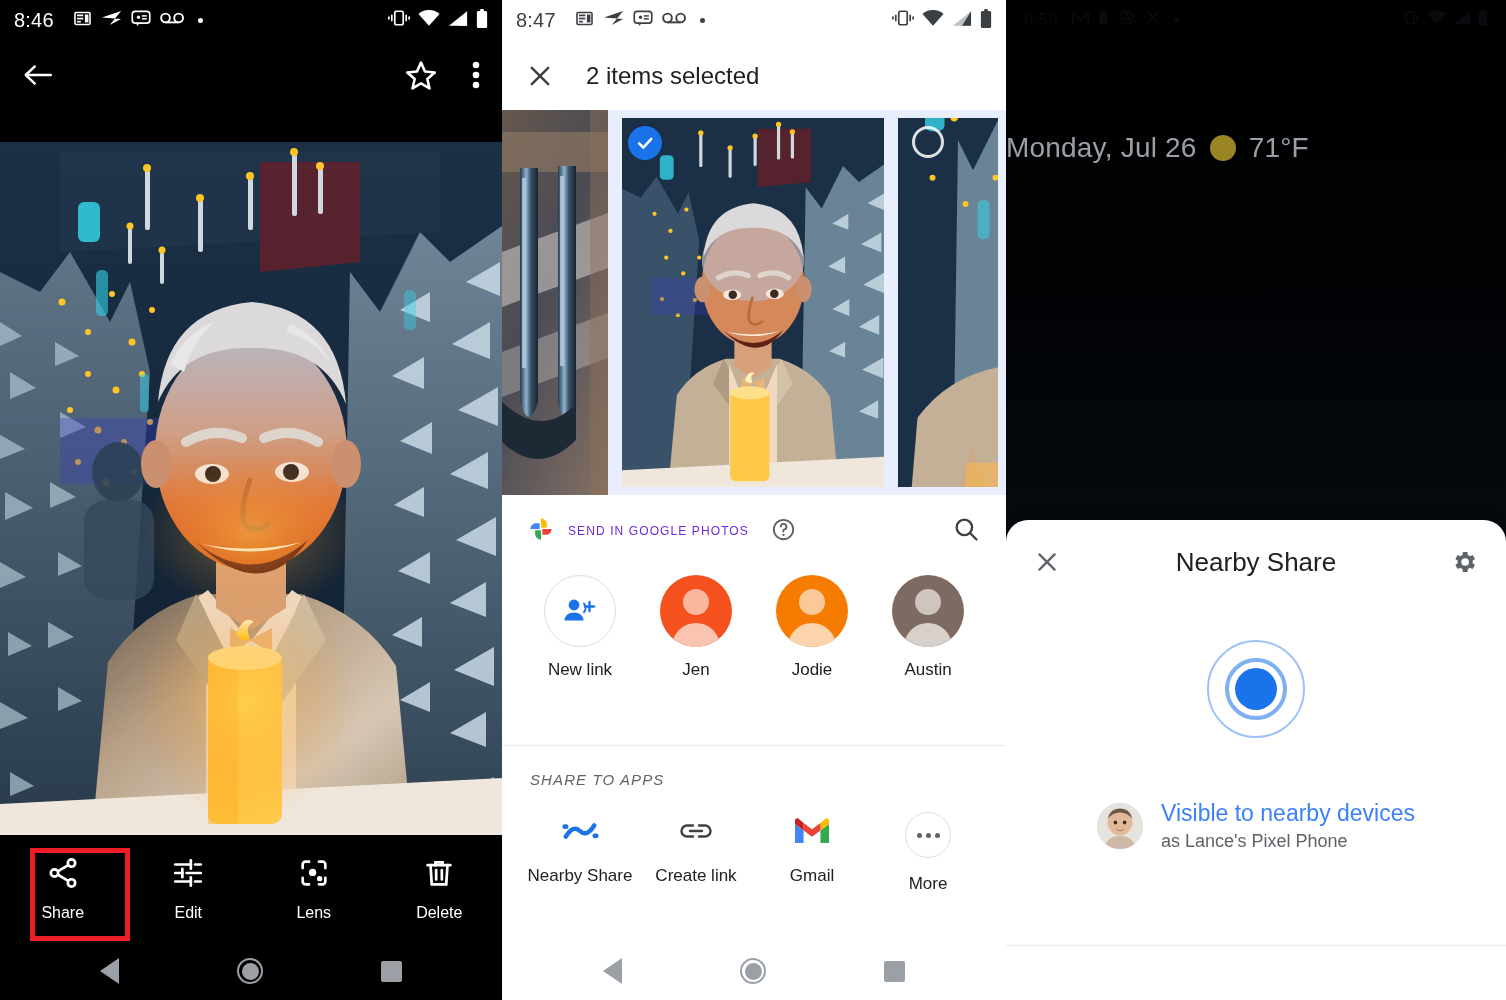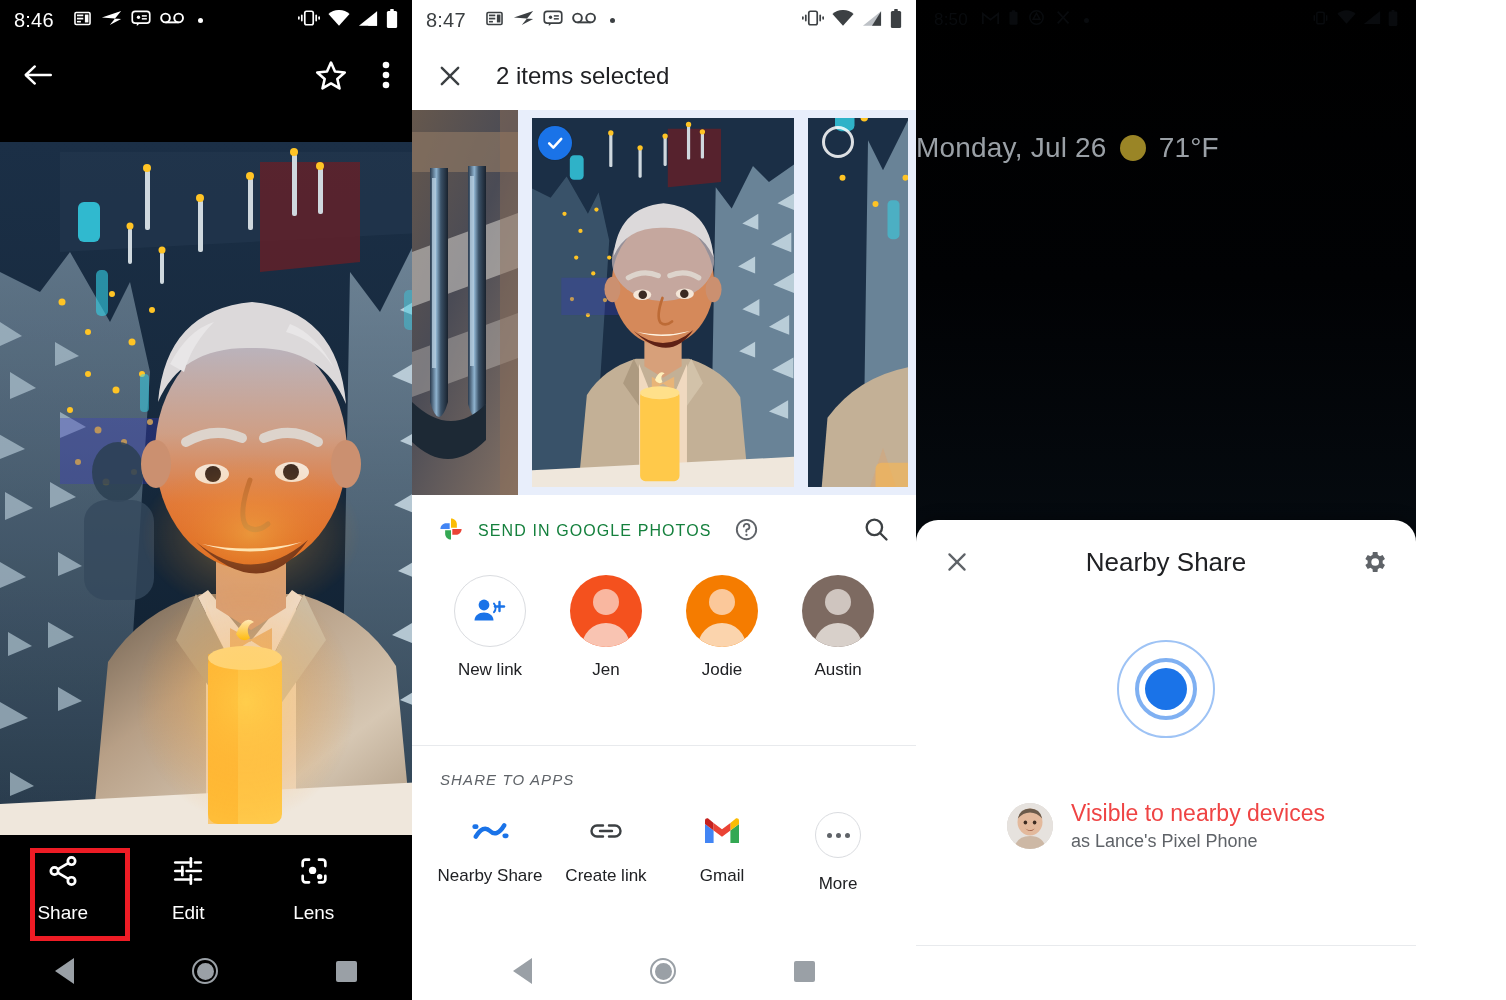--- a/index.html
+++ b/index.html
@@ -5,21 +5,21 @@
   * { box-sizing: border-box; margin: 0; padding: 0; }
   html, body {
     width: 1506px; height: 1000px;
     background: #ffffff;
     font-family: "Liberation Sans", sans-serif;
     overflow: hidden;
   }
   .stage { position: relative; width: 1506px; height: 1000px; display: flex; }
 
   
-  .panel1 { position: relative; width: 412px; height: 1000px; background: #000; overflow: hidden; }
+  .panel1 { position: relative; width: 502px; height: 1000px; background: #000; overflow: hidden; }
 
   .statusbar {
     position: absolute; top: 0; left: 0; right: 0; height: 40px;
     display: flex; align-items: center; padding: 0 14px; z-index: 30;
   }
   .sb-time { font-size: 20px; font-weight: 400; letter-spacing: .2px; }
   .sb-left { display: flex; align-items: center; gap: 9px; }
   .sb-right { margin-left: auto; display: flex; align-items: center; gap: 8px; }
   .sb-dot { width: 5px; height: 5px; border-radius: 50%; display: inline-block; }
 
@@ -38,21 +38,21 @@
   .p1-photo svg { display: block; width: 502px; height: 693px; }
 
   .p1-bottombar {
     position: absolute; left: 0; bottom: 58px; width: 502px; height: 107px;
     background: #000; display: flex; align-items: center; z-index: 20;
   }
   .p1-action {
     flex: 1; display: flex; flex-direction: column; align-items: center; justify-content: center;
     gap: 10px; color: #fff; height: 100%;
   }
-  .p1-action .lbl { font-size: 19px; color: #fff; }
+  .p1-action .lbl { font-size: 16px; color: #fff; }
   .p1-action.highlighted { position: relative; }
   .redbox {
     position: absolute; border: 5px solid #ee1c25; pointer-events: none; z-index: 25;
   }
 
   .navbar {
     position: absolute; left: 0; bottom: 0; width: 100%; height: 58px;
     display: flex; align-items: center; justify-content: center; gap: 118px;
   }
   .nav-back { width: 0; height: 0; border-top: 13px solid transparent; border-bottom: 13px solid transparent; }
@@ -85,21 +85,21 @@
   }
   .check-empty {
     position: absolute; top: 16px; left: 14px; width: 32px; height: 32px; border-radius: 50%;
     border: 3px solid rgba(255,255,255,.85); z-index: 5;
   }
 
   .sendrow {
     position: absolute; top: 497px; left: 0; width: 504px; height: 68px;
     display: flex; align-items: center; padding: 0 26px; gap: 14px;
   }
-  .sendrow .send-label { font-size: 16px; letter-spacing: 1.1px; color: #15803d; font-weight: 500; }
+  .sendrow .send-label { font-size: 12px; letter-spacing: 1.1px; color: #6d28d9; font-weight: 500; }
   .sendrow .spacer { flex: 1; }
 
   .contacts {
     position: absolute; top: 575px; left: 0; width: 504px; height: 135px;
     display: flex; padding: 0 20px; gap: 0;
   }
   .contact { flex: 1; display: flex; flex-direction: column; align-items: center; gap: 13px; }
   .avatar { width: 72px; height: 72px; border-radius: 50%; position: relative; overflow: hidden; }
   .avatar.outline { border: 1px solid #dadce0; background: #fff; display: flex; align-items: center; justify-content: center; }
   .avatar .head { position: absolute; left: 50%; transform: translateX(-50%); top: 14px; width: 26px; height: 26px; border-radius: 50%; }
@@ -161,21 +161,21 @@
     display: flex; align-items: center; justify-content: center;
   }
   .radar-core { width: 42px; height: 42px; border-radius: 50%; background: #1a73e8; }
 
   .visrow {
     position: absolute; top: 280px; left: 0; width: 100%;
     display: flex; align-items: center; justify-content: center; gap: 18px;
   }
   .vis-avatar { width: 46px; height: 46px; border-radius: 50%; overflow: hidden; background: #d8d2cd; flex: none; }
   .vis-texts { display: flex; flex-direction: column; gap: 4px; }
-  .vis-title { font-size: 23px; color: #ef4444; }
+  .vis-title { font-size: 23px; color: #3b82f6; }
   .vis-sub { font-size: 18px; color: #5f6368; }
   .sheet-bottom-divider { position: absolute; left: 0; bottom: 54px; width: 100%; height: 1px; background: #e8eaed; }
 </style>
 </head>
 <body>
 
 <div class="stage">
 
   <div class="panel1">
 

